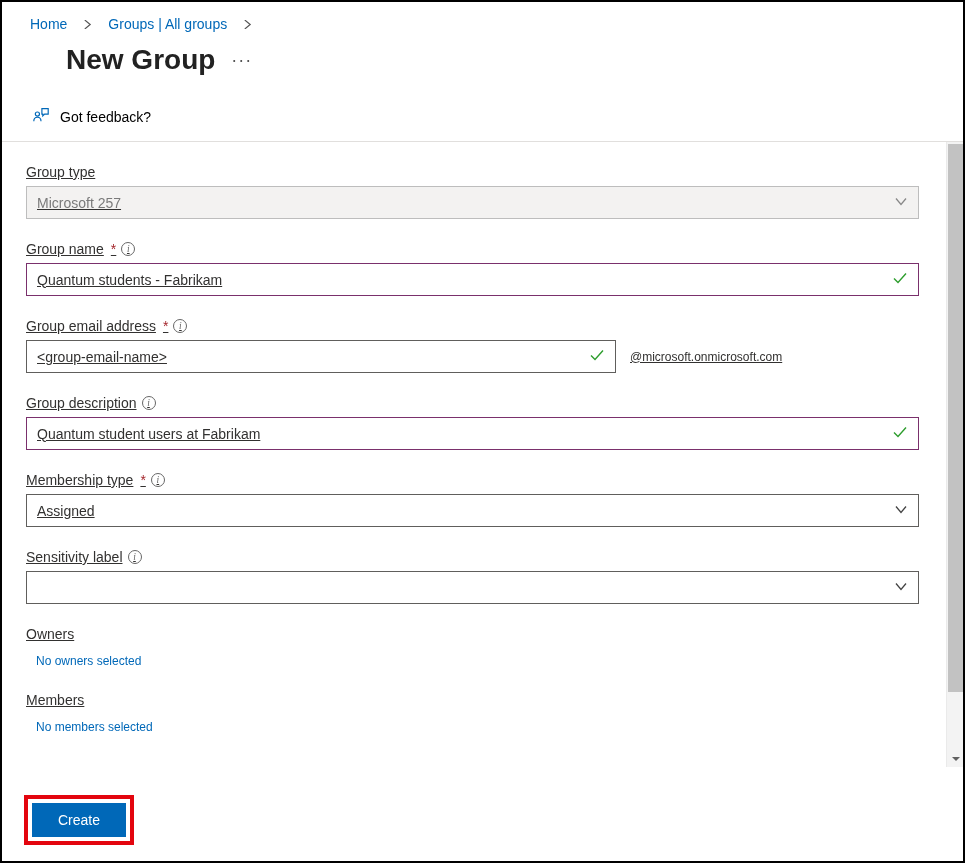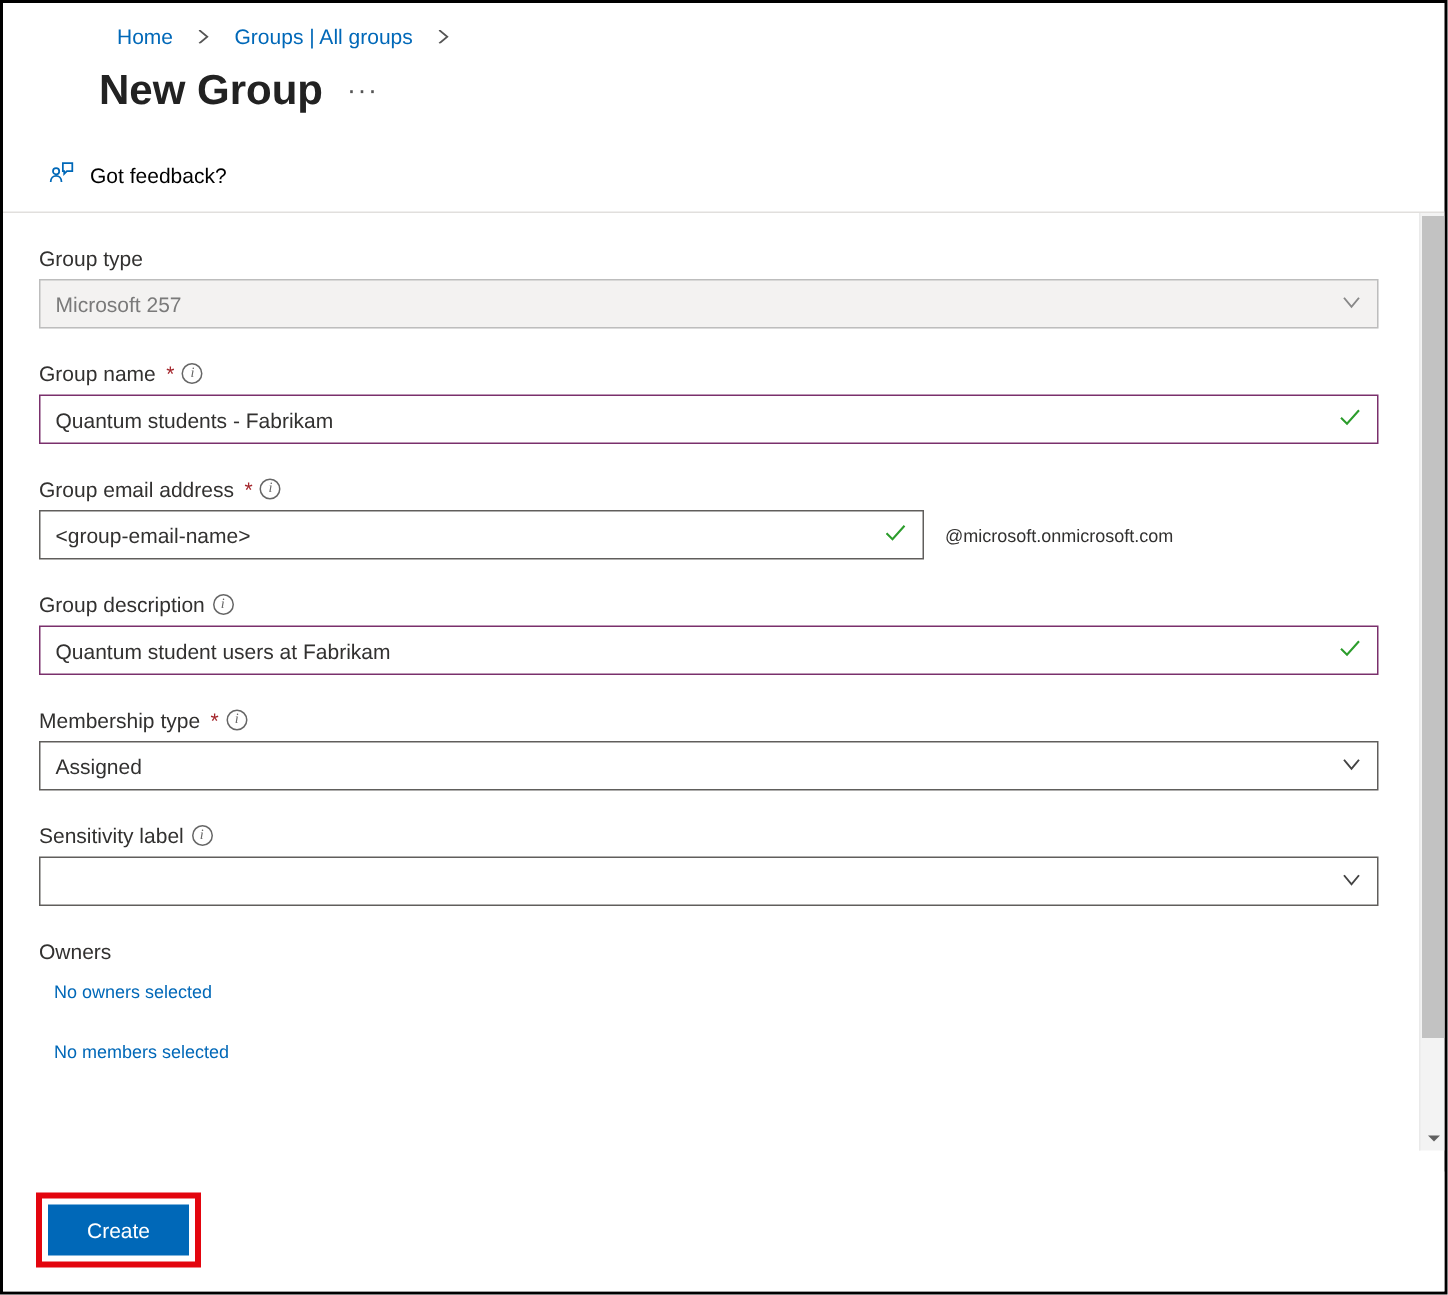--- a/index.html
+++ b/index.html
@@ -17,21 +17,20 @@
       border: 2px solid #000;
       position: relative;
       overflow: hidden;
     }
     .breadcrumb {
       padding: 14px 28px 6px 28px;
       font-size: 14px;
       display: flex;
       align-items: center;
       gap: 16px;
-      margin-left: 48px;
     }
     .breadcrumb a {
       color: #0068b8;
       text-decoration: none;
       cursor: pointer;
     }
     .breadcrumb .sep {
       color: #666;
       font-size: 13px;
     }
@@ -66,20 +65,21 @@
       height: 18px;
     }
     .content-wrapper {
       position: relative;
       height: 625px;
     }
     .scroll-area {
       padding: 22px 44px 20px 24px;
       height: 100%;
       overflow-y: auto;
+      text-decoration: underline;
     }
     .scrollbar {
       position: absolute;
       right: 0;
       top: 0;
       width: 17px;
       height: 100%;
       background: #f3f3f3;
       border-left: 1px solid #eaeaea;
     }
@@ -368,20 +368,21 @@
         </div>
       </div>
     </div>
 
     <div class="field">
       <div class="section-label">Owners</div>
       <span class="link">No owners selected</span>
     </div>
 
     <div class="field">
+      <div class="section-label">Members</div>
       <span class="link">No members selected</span>
     </div>
 
   </div>
 
   <div class="scrollbar">
     <div class="scrollbar-thumb"></div>
     <div class="scrollbar-arrow down">
       <svg width="10" height="10" viewBox="0 0 10 10">
           <path d="M1 3 L5 7 L9 3 Z" fill="#606060"></path>

